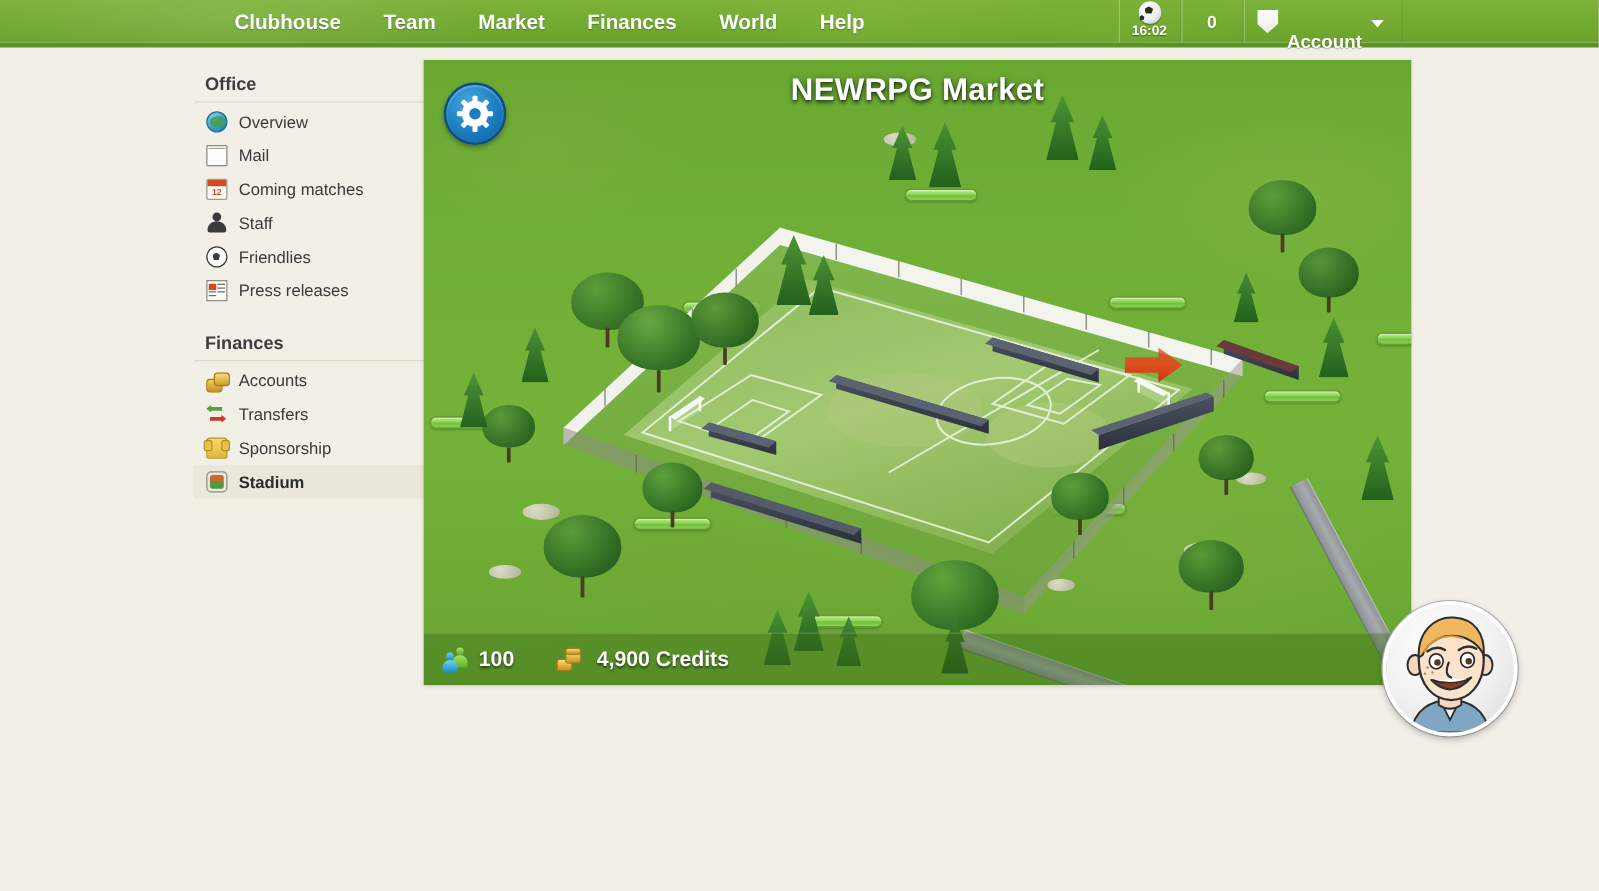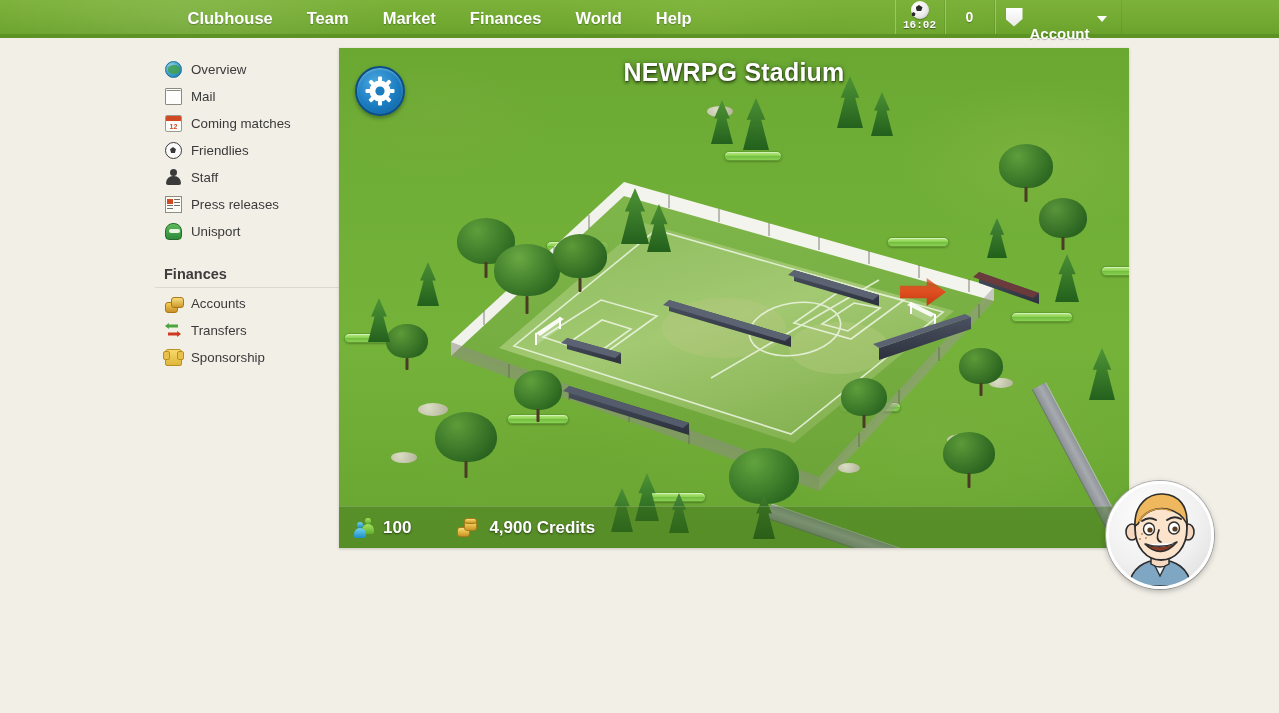--- a/index.html
+++ b/index.html
@@ -57,21 +57,21 @@
     vertical-align: top;
   }
 
   .nav-right { position: absolute; right: 105px; top: 0; height: 34px; display: flex; }
   .navcell {
     height: 34px; display: flex; align-items: center; justify-content: center;
     border-left: 1px solid rgba(255,255,255,0.28);
     border-right: 1px solid rgba(0,0,0,0.07);
     padding: 0 10px; position: relative;
   }
-  .navcell.ball { width: 50px; flex-direction: column; justify-content: flex-start; padding-top: 1px; font-family: Liberation Mono, monospace; }
+  .navcell.ball { width: 50px; flex-direction: column; justify-content: flex-start; padding-top: 1px; }
   .ballicon {
     width: 18px; height: 18px; border-radius: 50%;
     background: radial-gradient(circle at 35% 30%, #ffffff 0%, #ededed 55%, #bdbdbd 100%);
     position: relative; margin-top: 0px;
     box-shadow: 0 1px 1px rgba(0,0,0,.3);
   }
   .ballicon::before {
     content: ""; position: absolute; left: 5px; top: 4px;
     width: 7px; height: 6px; background: #2a2a2a;
     clip-path: polygon(50% 0%, 100% 38%, 81% 100%, 19% 100%, 0% 38%);
@@ -248,21 +248,21 @@
     position:absolute; left:0; top:0; width:100%; height:100%;
     clip-path: polygon(50% 0%, 86% 42%, 70% 42%, 100% 100%, 0% 100%, 30% 42%, 14% 42%);
   }
   .rockpile{position:absolute;z-index:7;border-radius:50%;background:radial-gradient(circle at 35% 30%,#e6e2d4,#b8b3a2);opacity:.9;}
 
   
   .st-status {
     position:absolute; left:0; right:0; bottom:0; height:42px;
     background: rgba(62,110,26,0.42);
     border-top: 1px solid rgba(255,255,255,0.18);
-    display:flex; align-items:center; gap:24px; padding-left:14px;
+    display:flex; align-items:center; gap:12px; padding-left:14px;
     z-index: 22;
   }
   .stat-item { display:flex; align-items:center; gap:8px; margin-right:22px; }
   .stat-val {
     color:#ffffff; font-size:17px; font-weight:bold;
     text-shadow: 0 1px 2px rgba(0,0,0,.55);
   }
   .ic-people { position:relative; width:22px; height:20px; }
   .ic-people .p1, .ic-people .p2 { position:absolute; }
   .ic-people .p2 { left:8px; top:0; }
@@ -314,65 +314,66 @@
         <span class="caret"></span>
       </div>
     </div>
 
   </div>
 </div>
 
 <div id="sidebar">
 
   <div class="sb-group">
+    <div class="sb-group-title">Office</div>
 
     <div class="sb-item">
       <span class="sb-ico ic-globe"></span>
       <span class="sb-label">Overview</span>
     </div>
     <div class="sb-item">
       <span class="sb-ico ic-mail"></span>
       <span class="sb-label">Mail</span>
     </div>
     <div class="sb-item">
       <span class="sb-ico ic-cal"></span>
       <span class="sb-label">Coming matches</span>
     </div>
     <div class="sb-item">
+      <span class="sb-ico ic-staff"></span>
+      <span class="sb-label">Staff</span>
+    </div>
+    <div class="sb-item">
       <span class="sb-ico ic-friend"></span>
       <span class="sb-label">Friendlies</span>
     </div>
     <div class="sb-item">
-      <span class="sb-ico ic-staff"></span>
-      <span class="sb-label">Staff</span>
-    </div>
-    <div class="sb-item">
       <span class="sb-ico ic-press"></span>
       <span class="sb-label">Press releases</span>
     </div>
-    <div class="sb-item">
-      <span class="sb-ico ic-unisport"></span>
-      <span class="sb-label">Unisport</span>
-    </div>
   </div>
 
   <div class="sb-group">
     <div class="sb-group-title">Finances</div>
 
     <div class="sb-item">
       <span class="sb-ico ic-coins"></span>
       <span class="sb-label">Accounts</span>
     </div>
     <div class="sb-item">
       <span class="sb-ico ic-transfer"></span>
       <span class="sb-label">Transfers</span>
     </div>
     <div class="sb-item">
       <span class="sb-ico ic-shirt"></span>
       <span class="sb-label">Sponsorship</span>
+    </div>
+    <div class="sb-item active">
+      <span class="sb-ico ic-stadium"></span>
+      <span class="sb-label">Stadium</span>
     </div>
   </div>
 
 </div>
 
 <div id="stadium">
 
   <div class="ground-tex"></div>
 
   <div class="road" style="left:430px; top:455px; width:420px; height:16px; transform:rotate(19deg); transform-origin:left center;"></div>
@@ -592,21 +593,21 @@
       <i style="background:linear-gradient(to bottom,#47893a,#216019);"></i>
     </div>
 
   <div class="rockpile" style="left:79px;top:355px;width:30px;height:13px;"></div>
   <div class="rockpile" style="left:368px;top:58px;width:26px;height:11px;"></div>
   <div class="rockpile" style="left:608px;top:386px;width:30px;height:12px;"></div>
   <div class="rockpile" style="left:52px;top:404px;width:26px;height:11px;"></div>
   <div class="rockpile" style="left:650px;top:330px;width:24px;height:10px;"></div>
   <div class="rockpile" style="left:499px;top:415px;width:22px;height:10px;"></div>
 
-  <div class="st-title">NEWRPG Stadium</div>
+  <div class="st-title">NEWRPG Market</div>
 
   <div class="gear-btn">
     <svg width="30" height="30" viewBox="0 0 30 30">
       <g fill="#ffffff">
         <circle cx="15" cy="15" r="10.5"></circle>
         <g>
           <rect x="13" y="0.5" width="4" height="5" rx="1"></rect>
           <rect x="13" y="24.5" width="4" height="5" rx="1"></rect>
           <rect x="0.5" y="13" width="5" height="4" rx="1"></rect>
           <rect x="24.5" y="13" width="5" height="4" rx="1"></rect>

